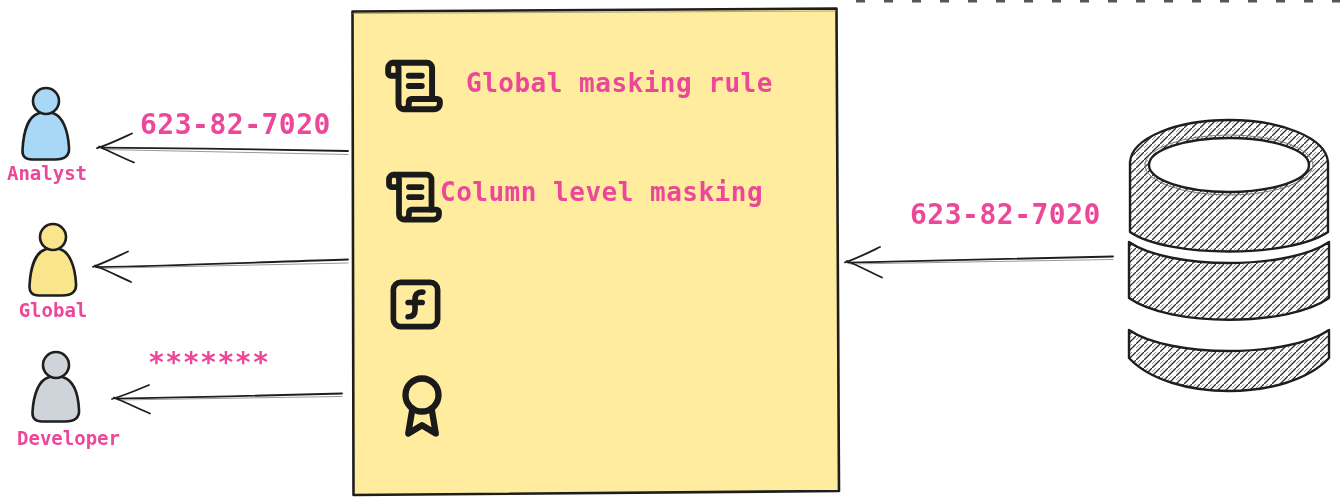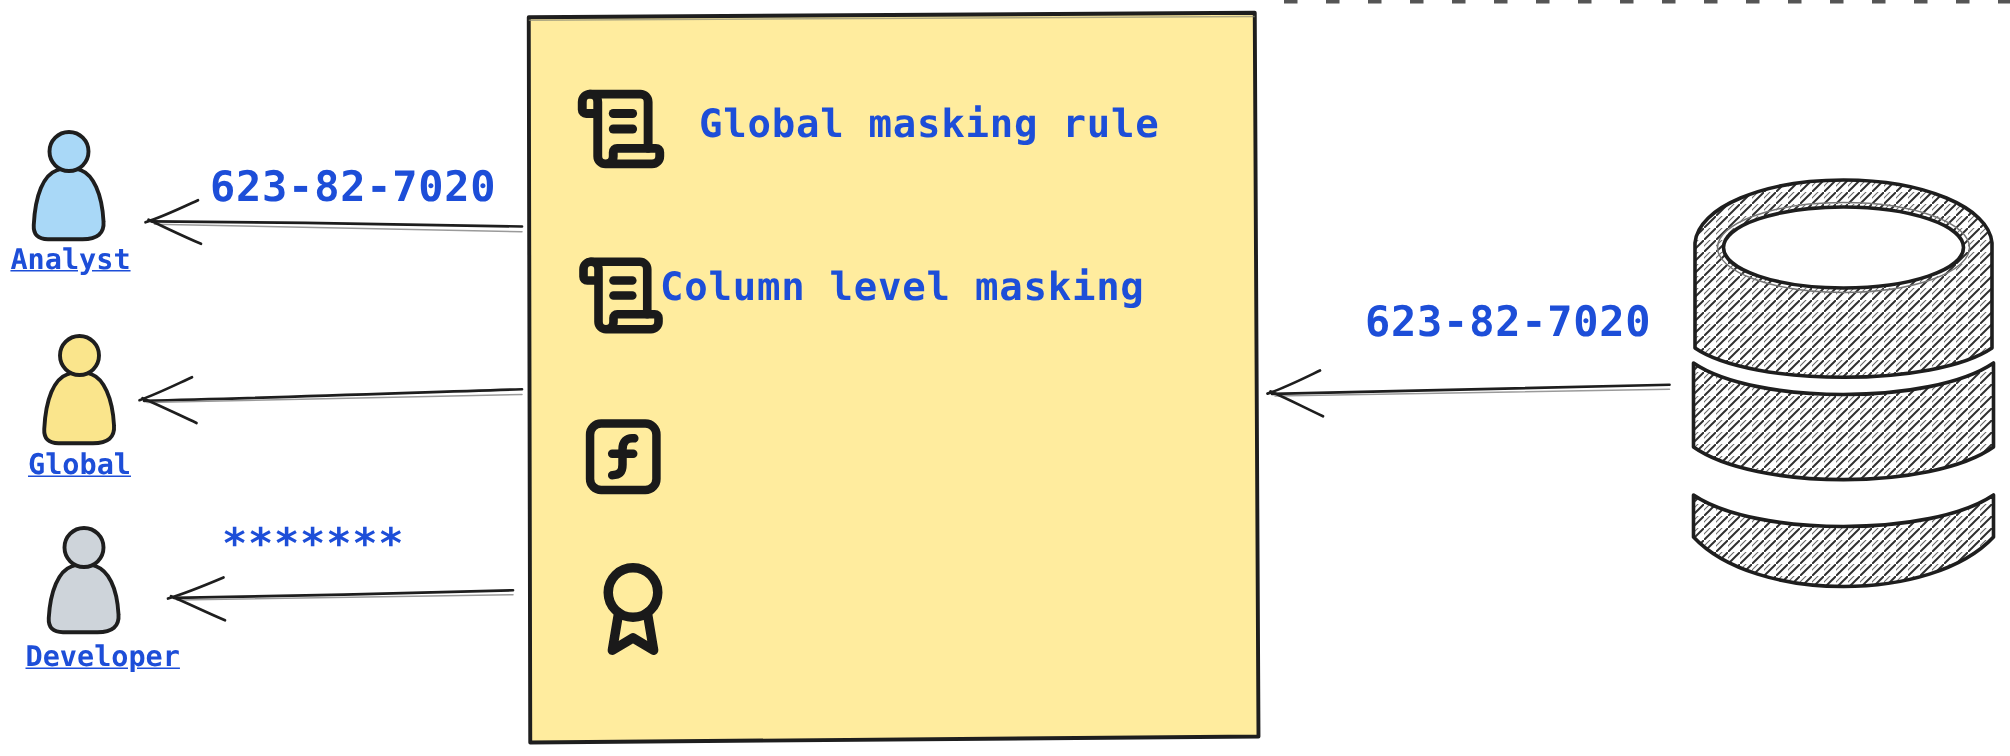--- a/index.html
+++ b/index.html
@@ -1,23 +1,23 @@
 <!DOCTYPE html>
 <html><head>
 <meta charset="utf-8">
 <style>
   html,body{margin:0;padding:0;background:#ffffff;}
   .stage{
     position:relative;width:1340px;height:504px;background:#ffffff;overflow:hidden;
-    font-family:"DejaVu Sans Mono","Liberation Mono",monospace;color:#1d4ed8;
+    font-family:"DejaVu Sans Mono","Liberation Mono",monospace;color:#ec4899;
   }
   .scene{position:absolute;inset:0;width:1340px;height:504px;}
   .lbl{position:absolute;font-weight:bold;white-space:pre;line-height:1.05;}
   .flow-lbl{font-size:28px;letter-spacing:0.5px;text-align:left;}
-  .person-lbl{font-size:19px;text-align:center;text-decoration:underline;}
+  .person-lbl{font-size:19px;text-align:center;}
   .item-lbl{font-size:26px;letter-spacing:0.5px;}
   .box-icon{position:absolute;}
 </style>
 </head>
 <body>
 
 <div class="stage">
 
   <svg class="scene" viewBox="0 0 1340 504" xmlns="http://www.w3.org/2000/svg">
     <defs>

